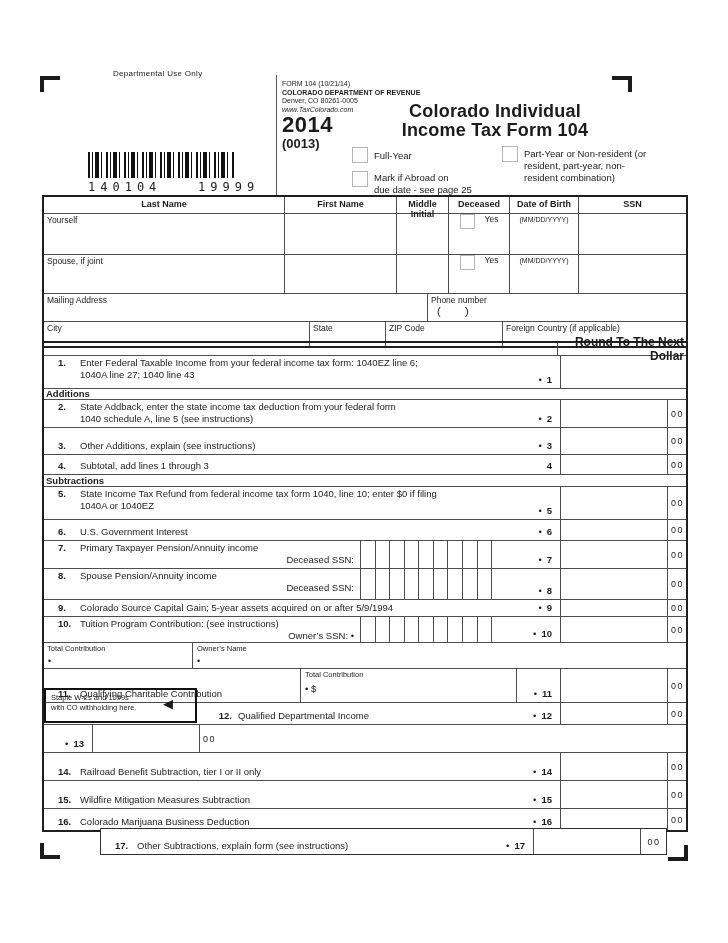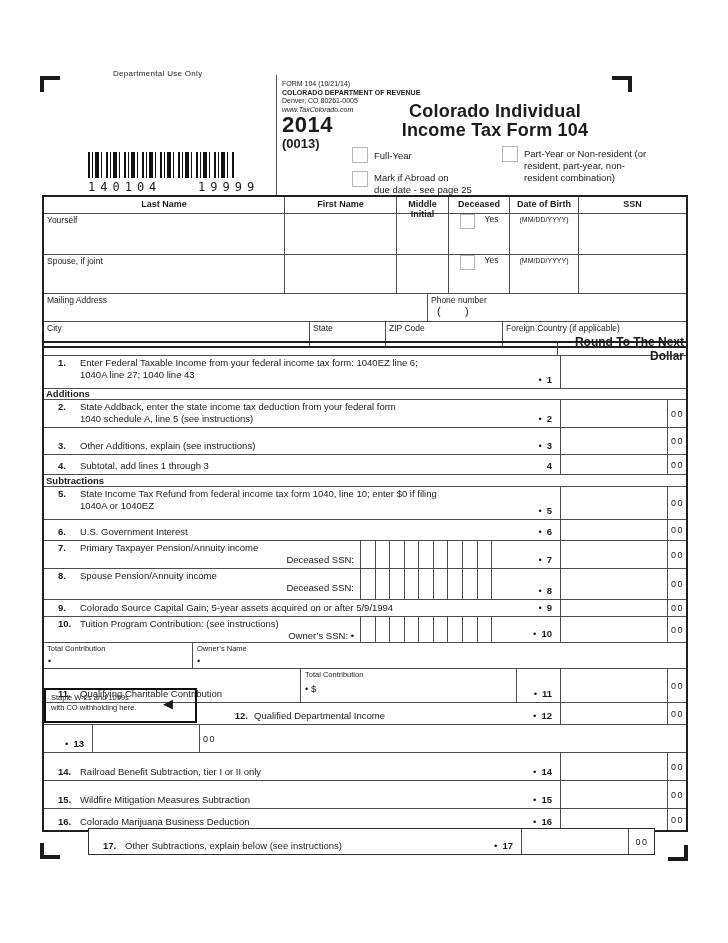--- a/index.html
+++ b/index.html
@@ -74,21 +74,21 @@
   .contrib-r{flex:1;border-left:1px solid #4d4d4d;position:relative;font-size:7.5px;
              padding:1px 0 0 4px;box-sizing:border-box;}
   .dot{position:absolute;left:4px;bottom:2px;font-size:9px;}
 
   .staple{left:44px;top:688px;width:144px;height:28px;border:2px solid #111;
           font-size:7.5px;line-height:10px;padding:3px 0 0 5px;box-sizing:content-box;
           display:flex;align-items:flex-start;}
   .staple .txt{width:112px;}
   .staple .arr{font-size:13px;line-height:22px;}
 
-  .r17{left:88px;top:828px;width:567px;height:27px;border:1px solid #2e2e2e;
+  .r17{left:100px;top:828px;width:567px;height:27px;border:1px solid #2e2e2e;
        display:flex;box-sizing:border-box;background:#fff;}
   .r17 .lbl{align-content:end;}
   .r17 .amt{width:107px;}
   .r17 .cents{width:26px;}
 </style>
 </head>
 <body>
 
 <div class="page">
 
@@ -379,21 +379,21 @@
       </div>
       <div class="bn" style="flex:1;">
           <span>•</span>
           <span class="n">11</span>
         </div>
       <div class="amt"></div>
       <div class="cents">00</div>
     </div>
 
     <div class="mrow" style="height:22px;">
-      <div class="lbl" style="grid-template-columns:188px 1fr;margin-left:16px;">
+      <div class="lbl" style="grid-template-columns:188px 1fr;">
         <span class="no" style="text-align:right;padding-left:0;">12.</span>
         <span style="padding-left:6px;">Qualified Departmental Income</span>
       </div>
       <div class="bn">
           <span>•</span>
           <span class="n">12</span>
         </div>
       <div class="amt"></div>
       <div class="cents">00</div>
     </div>
@@ -443,21 +443,21 @@
           <span class="n">16</span>
         </div>
       <div class="amt"></div>
       <div class="cents">00</div>
     </div>
   </div>
 
   <div class="abs r17">
     <div class="lbl">
       <span class="no">17.</span>
-      <span>Other Subtractions, explain below (see instructions)</span>
+      <span>Other Subtractions, explain form (see instructions)</span>
     </div>
     <div class="bn">
         <span>•</span>
         <span class="n">17</span>
       </div>
     <div class="amt"></div>
     <div class="cents">00</div>
   </div>
 
   <div class="abs staple">

